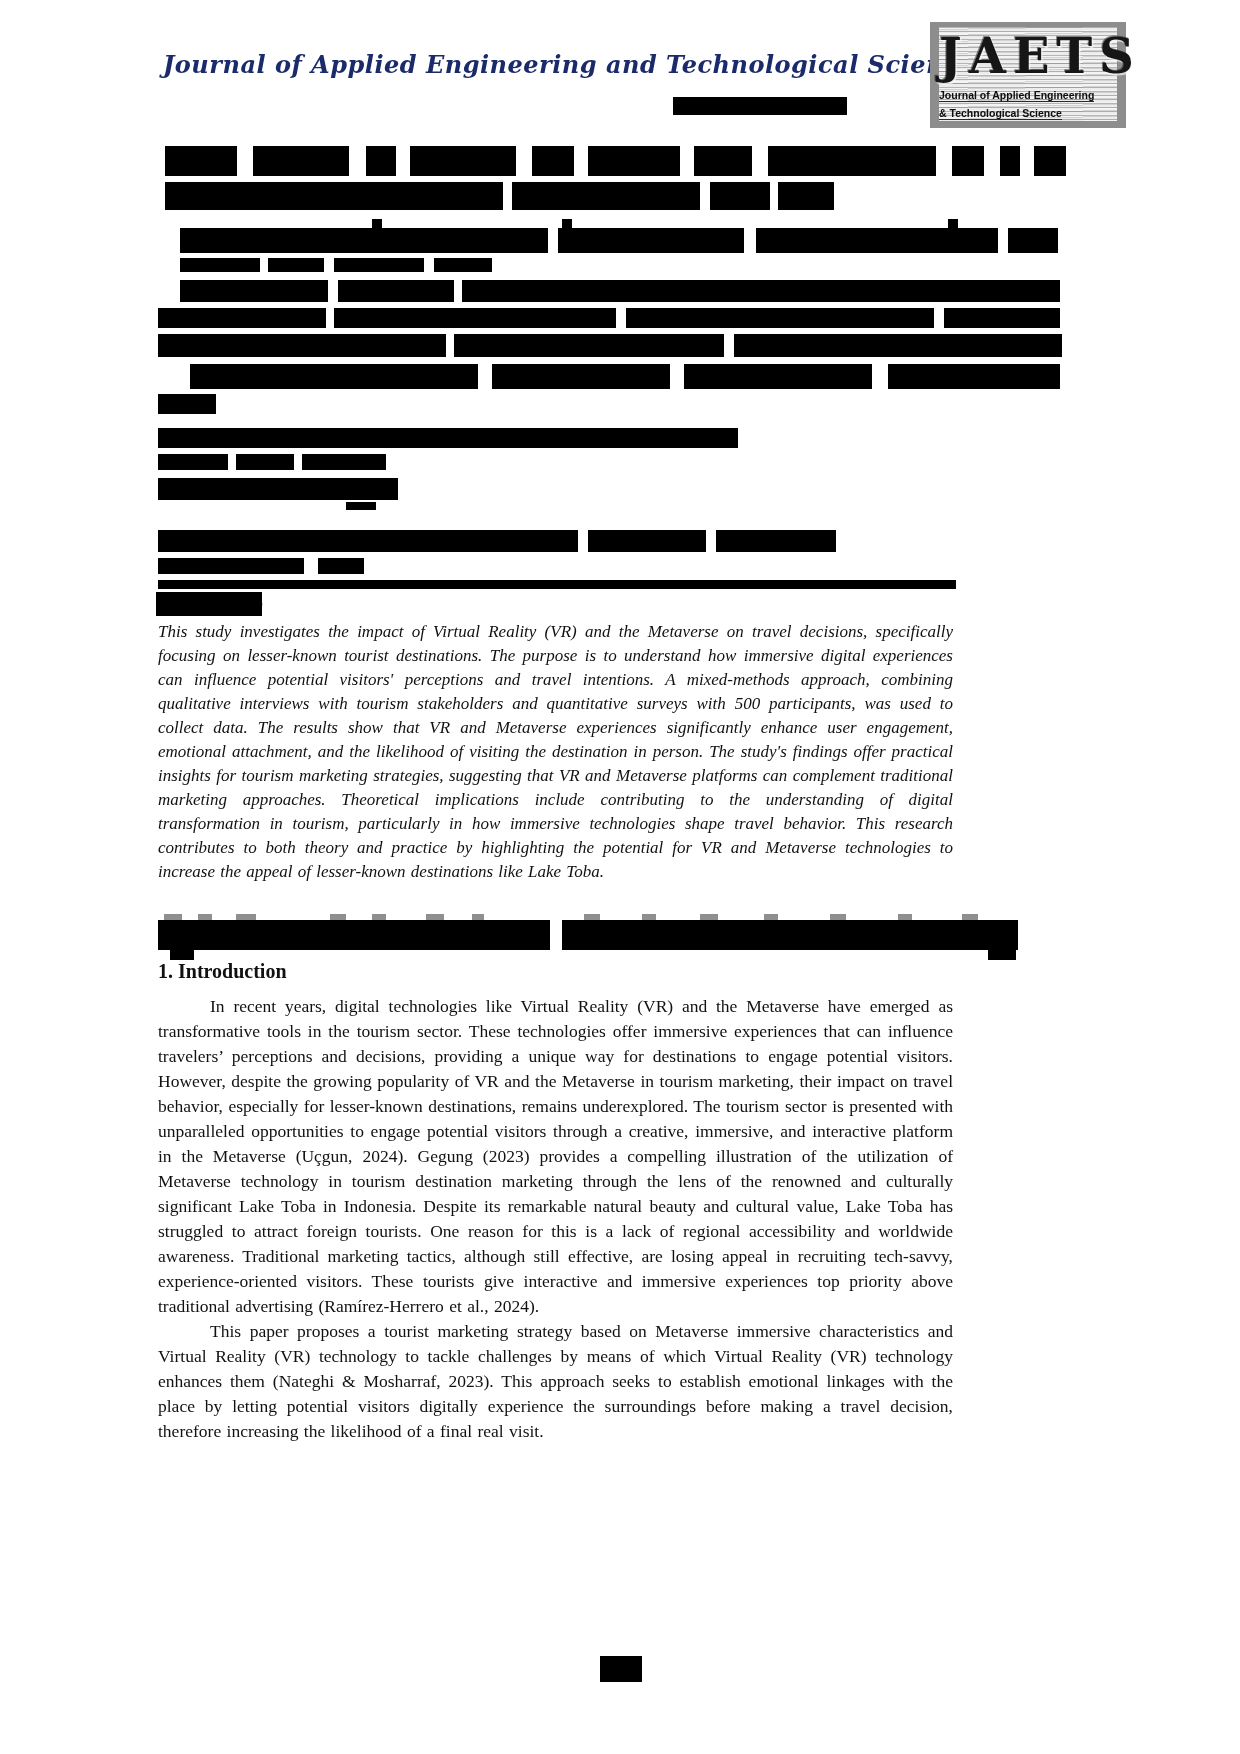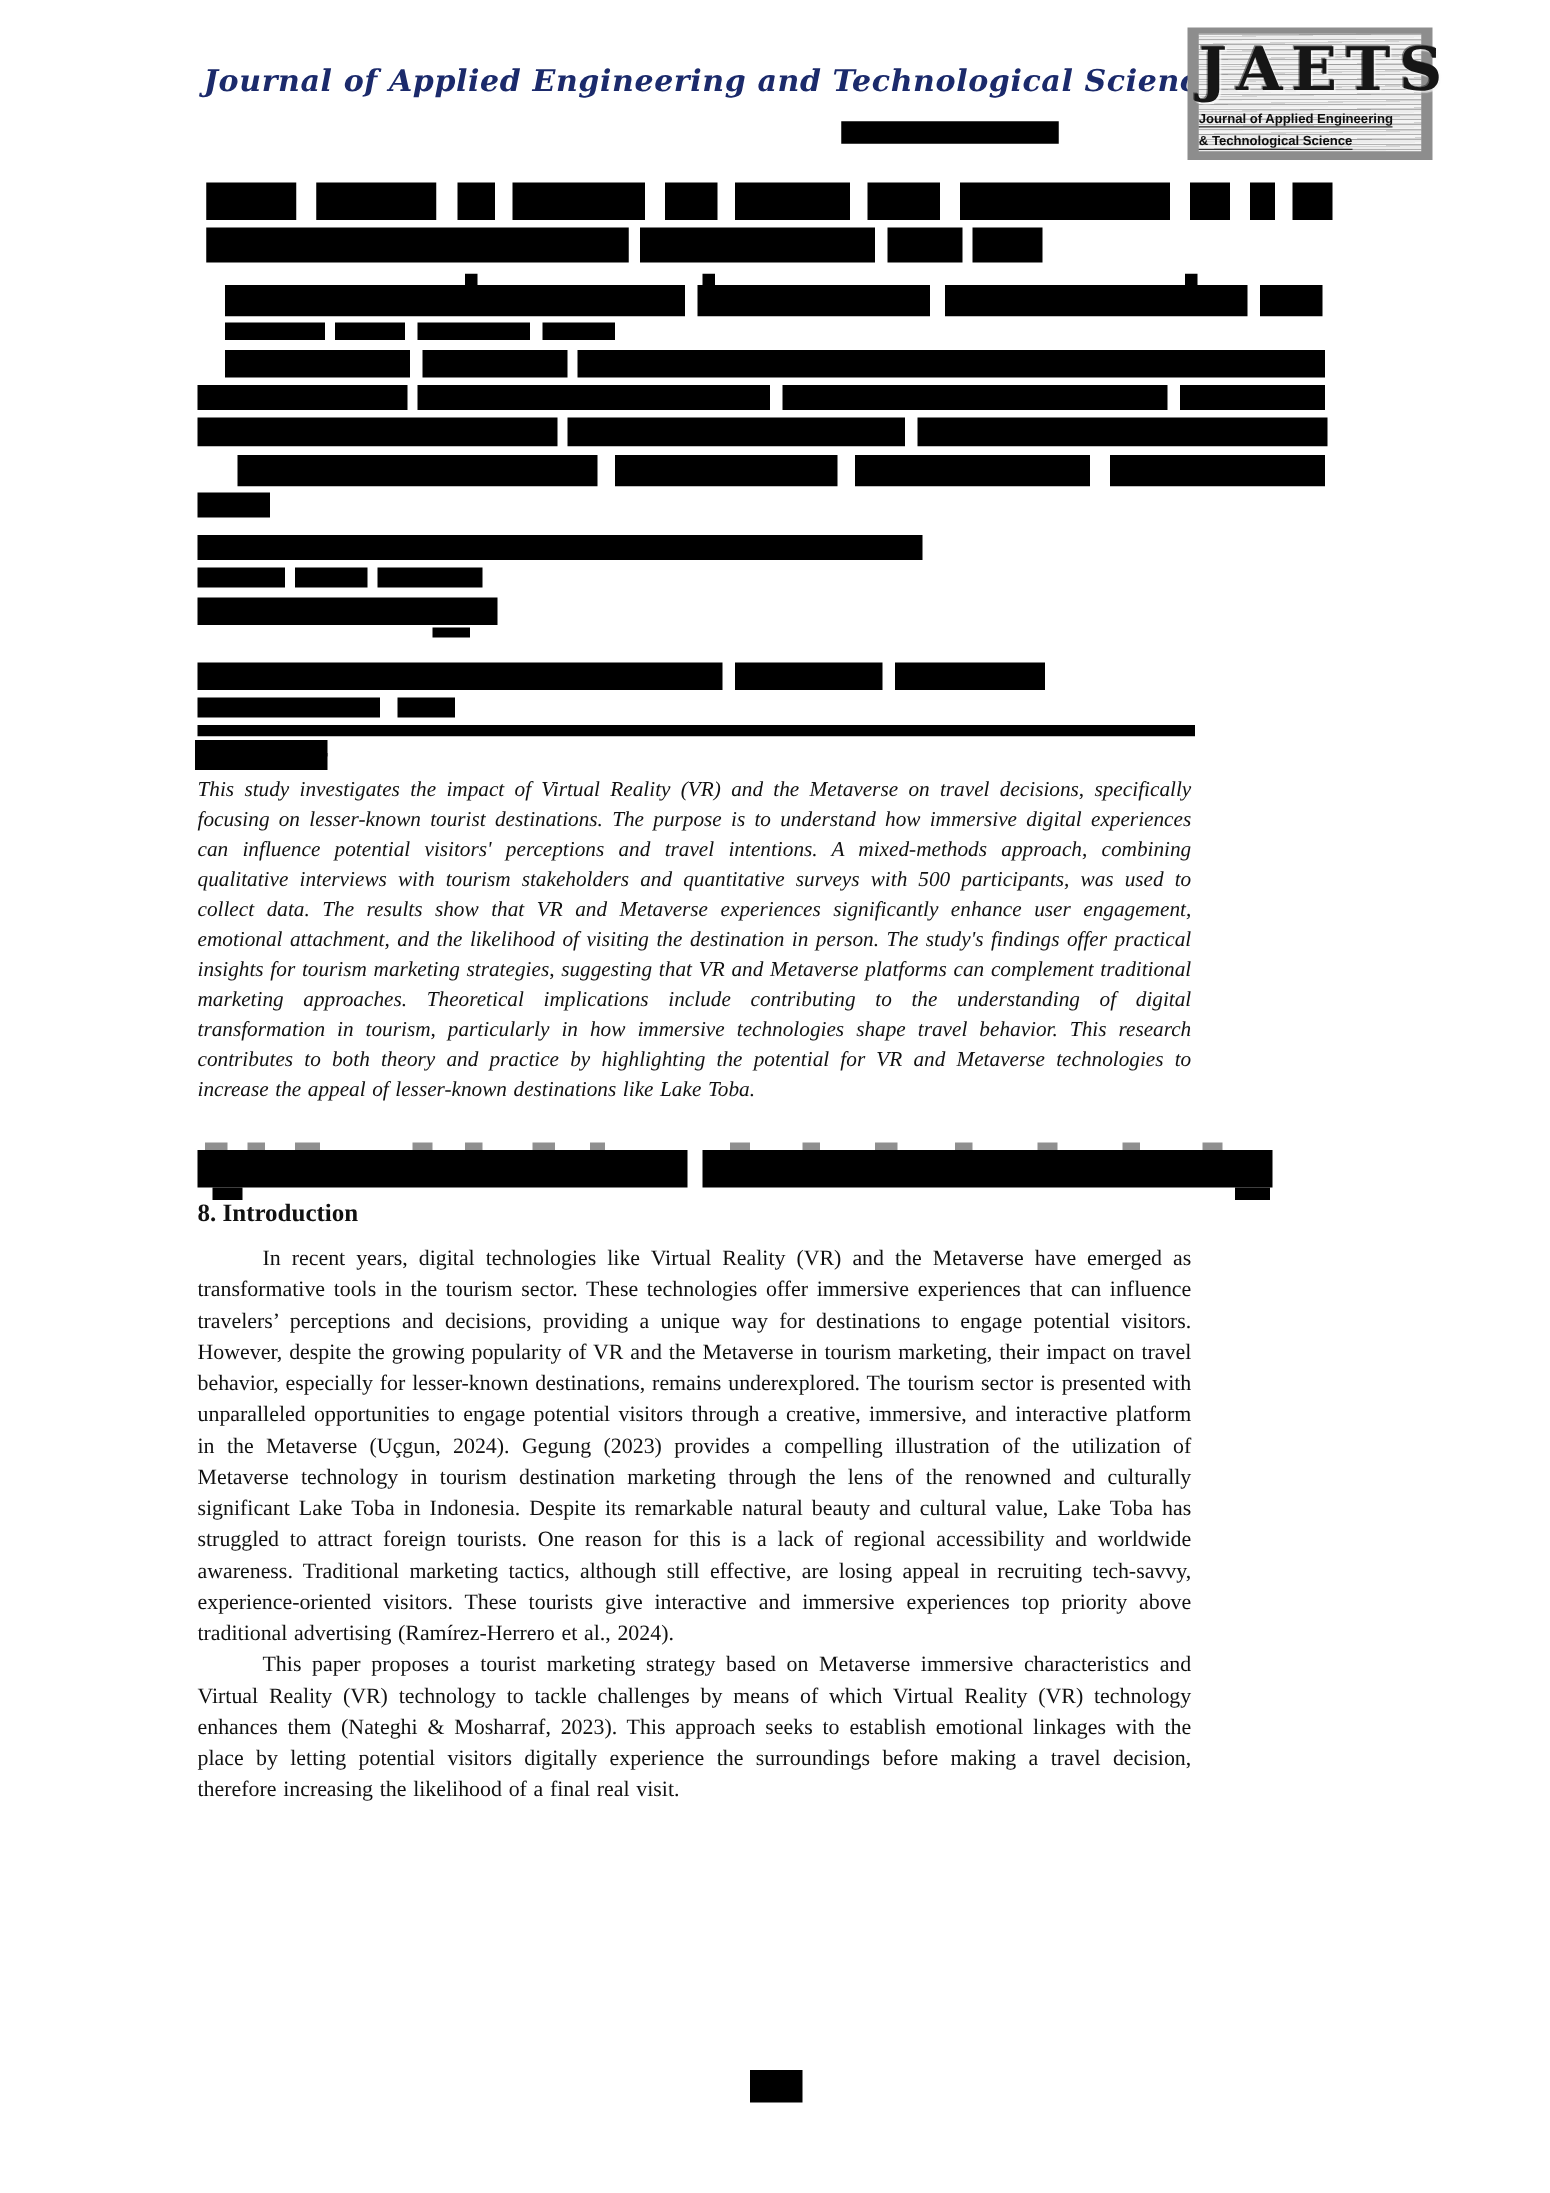--- a/index.html
+++ b/index.html
@@ -9,21 +9,21 @@
   }
   
   .journal-title {
     position:absolute; left:163px; top:50px; width:700px;
     font-family:"DejaVu Serif", serif; font-style:italic; font-weight:bold;
     font-size:24px; letter-spacing:0.5px; color:#1b2a6b; white-space:nowrap;
   }
   
   .logo {
     position:absolute; left:930px; top:22px; width:196px; height:106px;
-    background:#8d8d8d; box-sizing:border-box; padding:5px 9px 7px 9px;margin-left:20px;
+    background:#8d8d8d; box-sizing:border-box; padding:5px 9px 7px 9px;
   }
   .logo-inner {
     width:100%; height:100%; box-sizing:border-box; padding-top:2px;
     background-image:
       repeating-linear-gradient(180deg, rgba(60,60,60,.35) 0 1px, rgba(255,255,255,0) 1px 4px),
       repeating-linear-gradient(179deg, #f4f4f4 0 2px, #d2d2d2 2px 3px, #ececec 3px 6px);
   }
   .logo-acronym {
     font-family:"DejaVu Serif", serif; font-weight:bold; font-size:48px; line-height:54px;
     letter-spacing:7px; text-align:center; color:#161616;
@@ -152,20 +152,20 @@
       <div class="bar" style="left: 600px; top: 1656px; width: 42px; height: 26px;"></div>
     </div>
 
   <div class="abstract-head">
     <span class="ghost">ABSTRACT</span>
     <div class="cover"></div>
   </div>
 
   <div class="abstract-text">This study investigates the impact of Virtual Reality (VR) and the Metaverse on travel decisions, specifically focusing on lesser-known tourist destinations. The purpose is to understand how immersive digital experiences can influence potential visitors' perceptions and travel intentions. A mixed-methods approach, combining qualitative interviews with tourism stakeholders and quantitative surveys with 500 participants, was used to collect data. The results show that VR and Metaverse experiences significantly enhance user engagement, emotional attachment, and the likelihood of visiting the destination in person. The study's findings offer practical insights for tourism marketing strategies, suggesting that VR and Metaverse platforms can complement traditional marketing approaches. Theoretical implications include contributing to the understanding of digital transformation in tourism, particularly in how immersive technologies shape travel behavior. This research contributes to both theory and practice by highlighting the potential for VR and Metaverse technologies to increase the appeal of lesser-known destinations like Lake Toba.</div>
 
-  <div class="intro-heading">8. Introduction</div>
+  <div class="intro-heading">1. Introduction</div>
 
   <div class="intro-body">
     <p>In recent years, digital technologies like Virtual Reality (VR) and the Metaverse have emerged as transformative tools in the tourism sector. These technologies offer immersive experiences that can influence travelers’ perceptions and decisions, providing a unique way for destinations to engage potential visitors. However, despite the growing popularity of VR and the Metaverse in tourism marketing, their impact on travel behavior, especially for lesser-known destinations, remains underexplored. The tourism sector is presented with unparalleled opportunities to engage potential visitors through a creative, immersive, and interactive platform in the Metaverse (Uçgun, 2024). Gegung (2023) provides a compelling illustration of the utilization of Metaverse technology in tourism destination marketing through the lens of the renowned and culturally significant Lake Toba in Indonesia. Despite its remarkable natural beauty and cultural value, Lake Toba has struggled to attract foreign tourists. One reason for this is a lack of regional accessibility and worldwide awareness. Traditional marketing tactics, although still effective, are losing appeal in recruiting tech-savvy, experience-oriented visitors. These tourists give interactive and immersive experiences top priority above traditional advertising (Ramírez-Herrero et al., 2024).</p>
     <p>This paper proposes a tourist marketing strategy based on Metaverse immersive characteristics and Virtual Reality (VR) technology to tackle challenges by means of which Virtual Reality (VR) technology enhances them (Nateghi &amp; Mosharraf, 2023). This approach seeks to establish emotional linkages with the place by letting potential visitors digitally experience the surroundings before making a travel decision, therefore increasing the likelihood of a final real visit.</p>
   </div>
 
 </div>
 
 </body></html>

